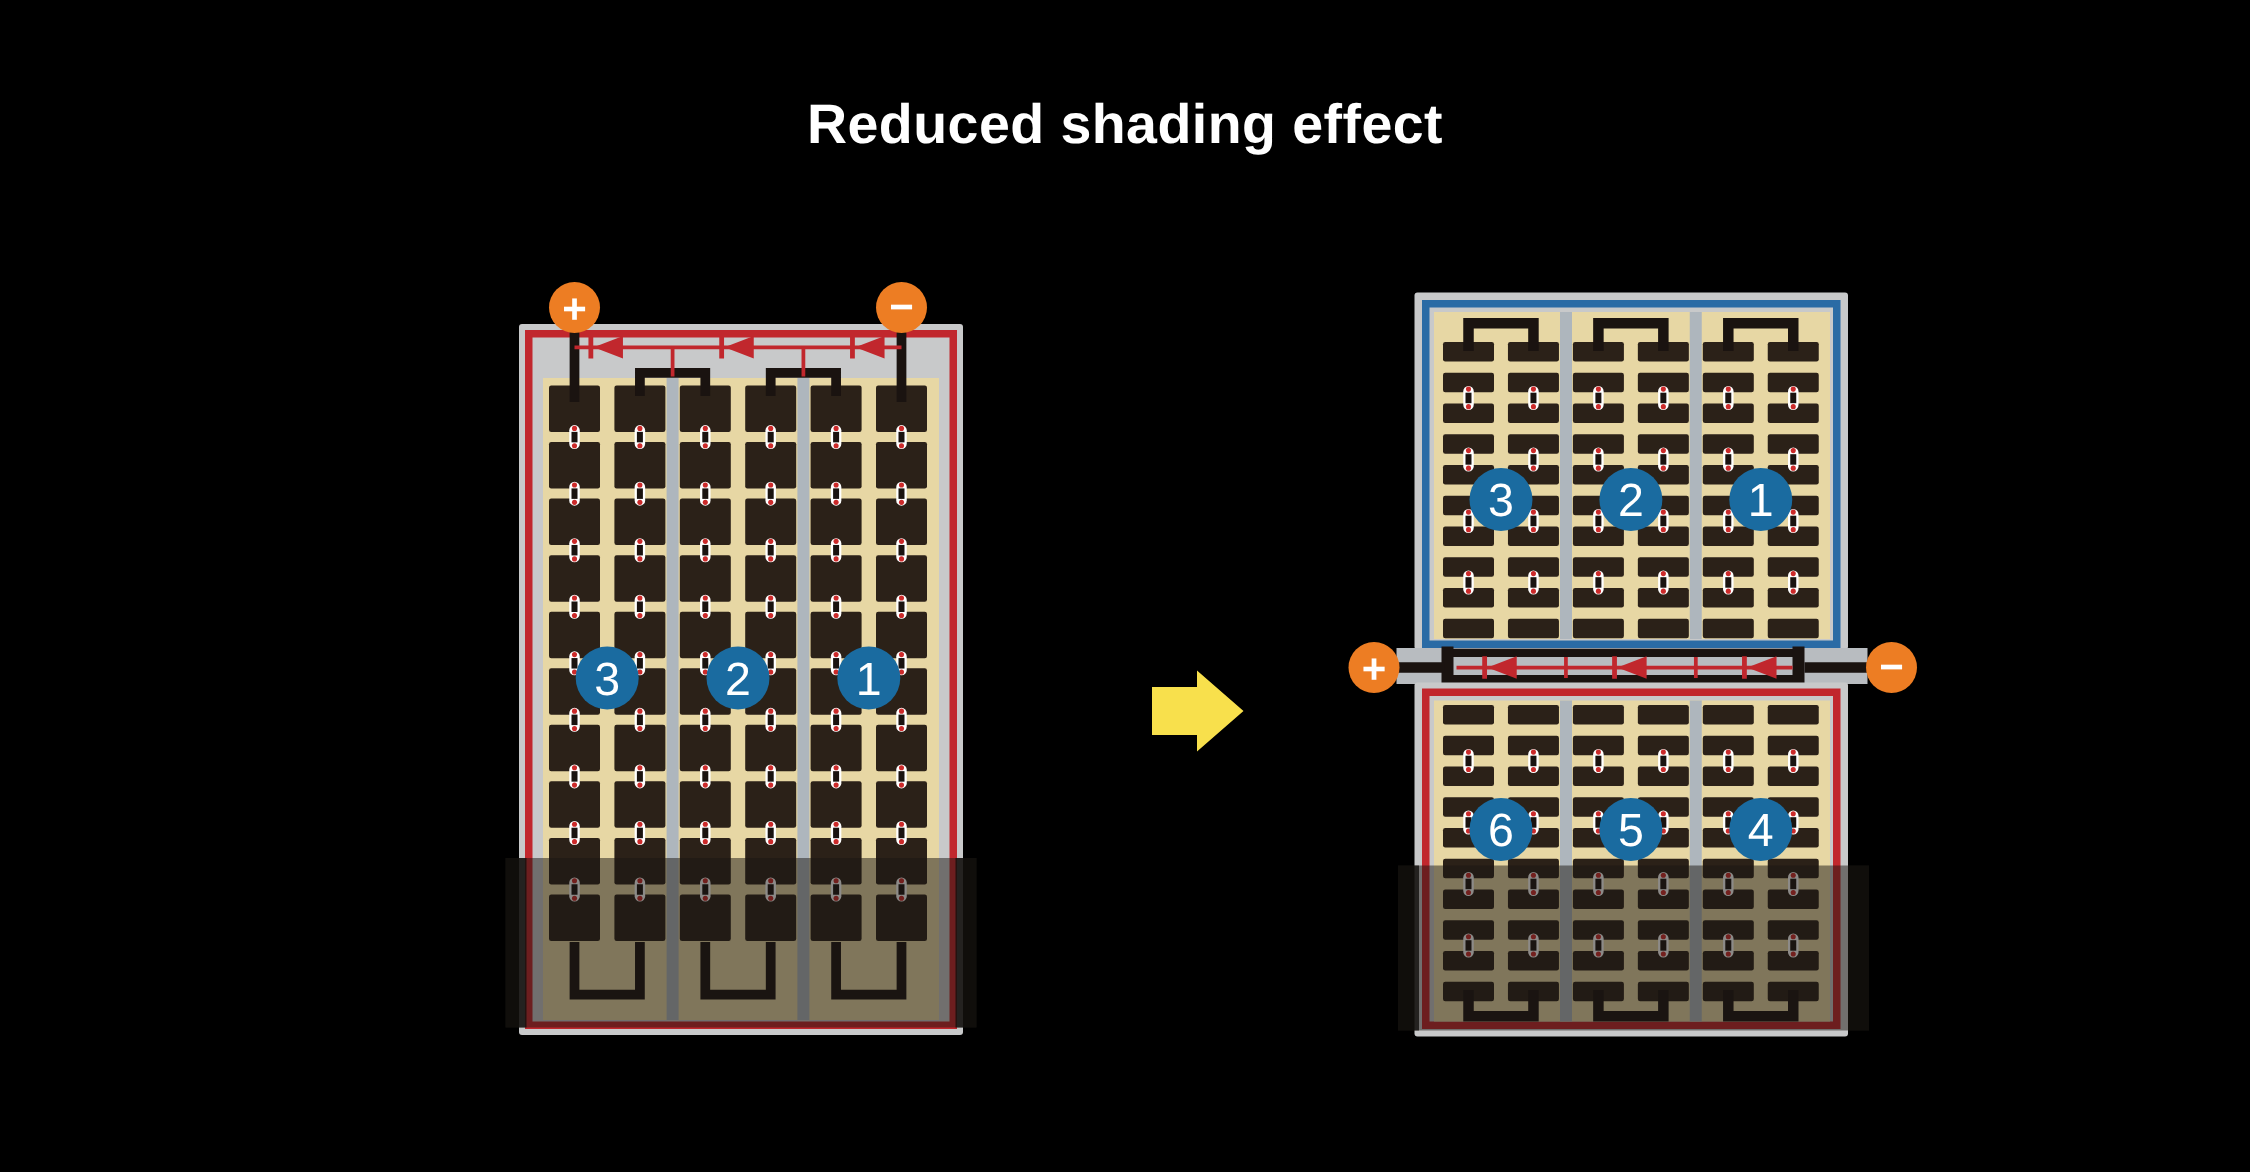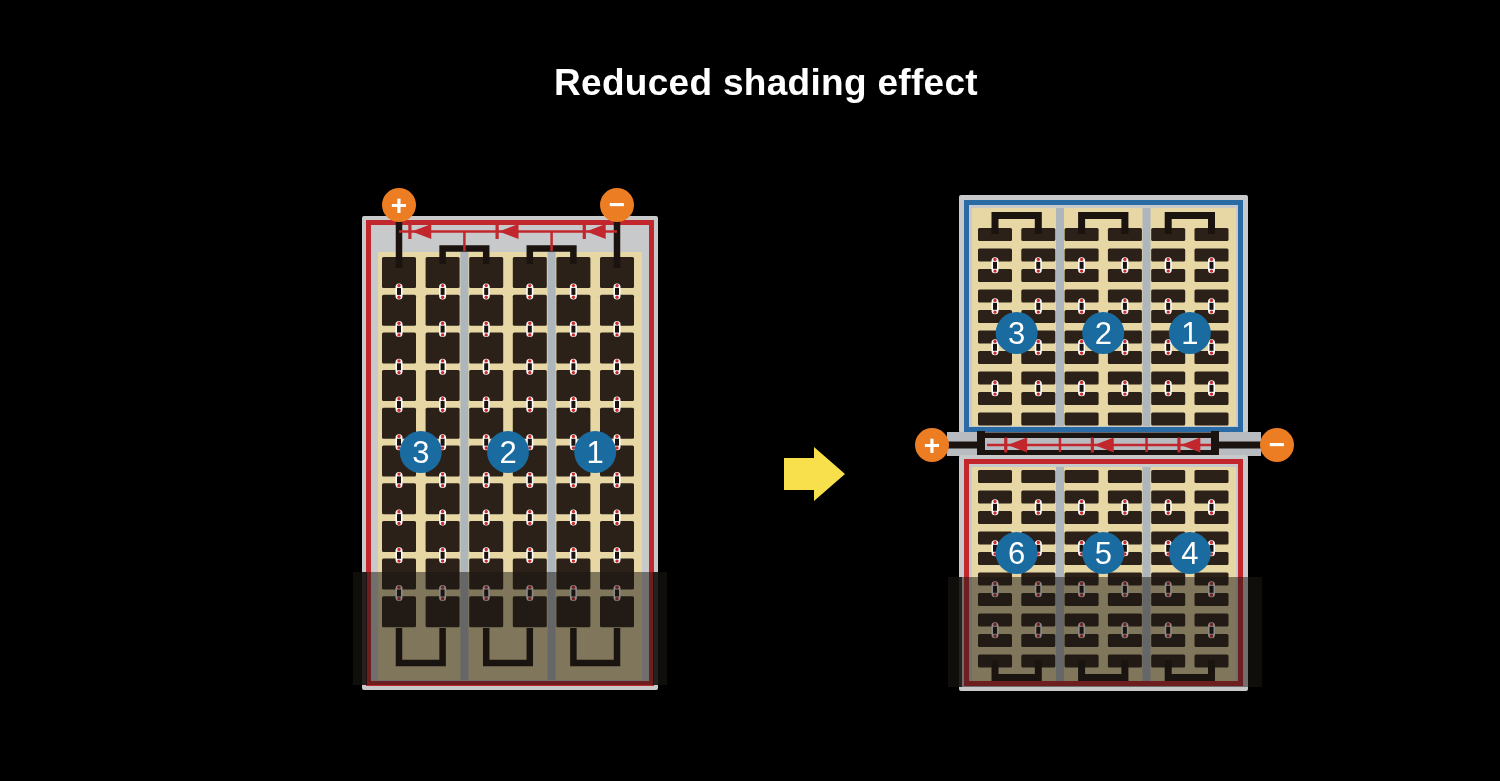--- a/index.html
+++ b/index.html
@@ -1,17 +1,17 @@
 <!DOCTYPE html>
 <html style="--background: #000000; --title_text: #ffffff; --panel_frame: #c8c9ca; --cell_area_tan: #e7d7a4; --cell_dark: #2b2118; --separator_gray: #aeb6bd; --accent_red: #c1272d; --accent_blue: #2a6ba5; --terminal_orange: #ed7d23; --badge_blue: #1a6ba0; --wire_black: #1a1310; --junction_strip: #b8bcc0; --arrow_yellow: #f8e04c; --shade_overlay: rgba(25,21,18,0.5); --shade_cap: rgba(18,15,13,0.8); --pill_white: #ffffff; --pill_dot_red: #cc2a2a;"><head>
 <meta charset="utf-8">
 <style>
   html,body{margin:0;padding:0;background:#000;}
   .stage{position:relative;width:1376px;height:781px;background:var(--background,#000);overflow:hidden;
-         font-family:"Liberation Sans",sans-serif;margin-left:16px;}
+         font-family:"Liberation Sans",sans-serif;}
   .title{position:absolute;left:0;top:62px;width:1500px;text-align:center;
          color:var(--title_text,#fff);font-size:37px;font-weight:700;letter-spacing:.3px;}
   svg{position:absolute;left:0;top:0;}
   .frame{fill:var(--panel_frame);}
   .tan{fill:var(--cell_area_tan);}
   .sep{fill:var(--separator_gray);}
   .border-red{fill:none;stroke:var(--accent_red);stroke-width:5;}
   .border-blue{fill:none;stroke:var(--accent_blue);stroke-width:5;}
   .wire{fill:none;stroke:var(--wire_black);stroke-width:6.5;}
   .wire7{fill:none;stroke:var(--wire_black);stroke-width:7;}

